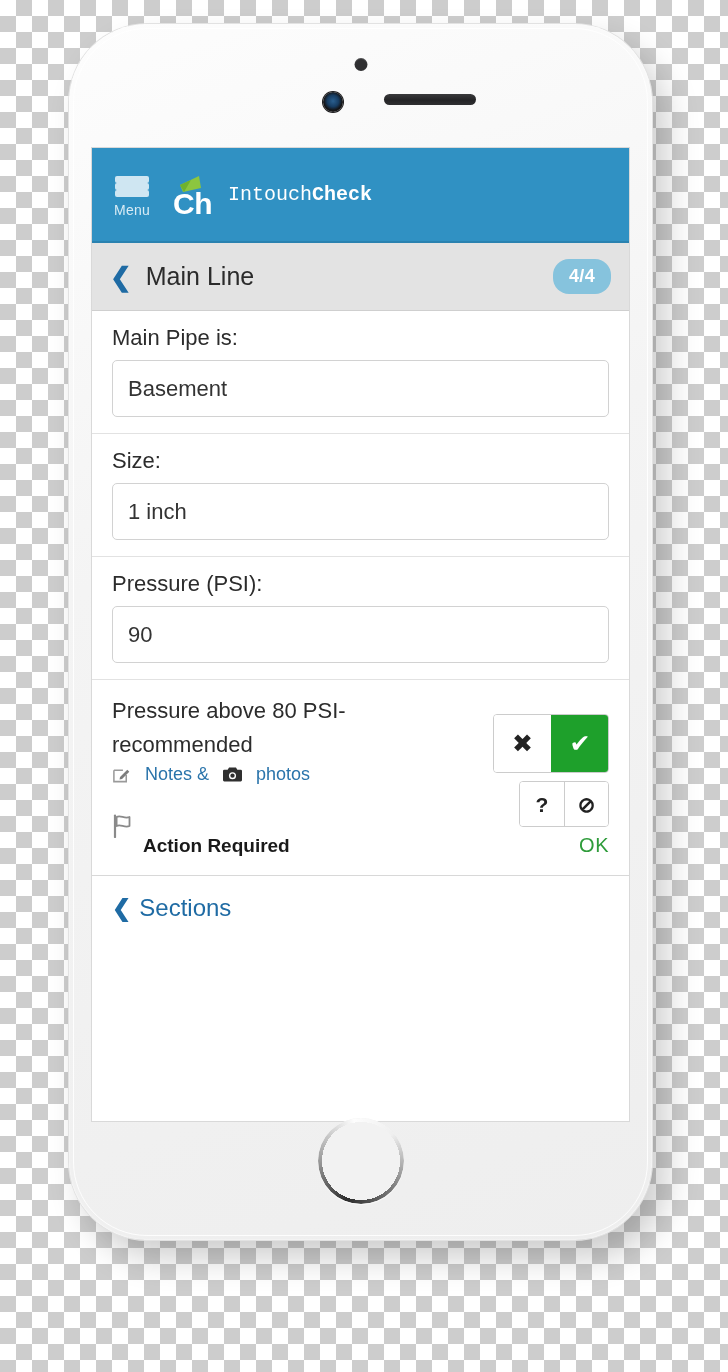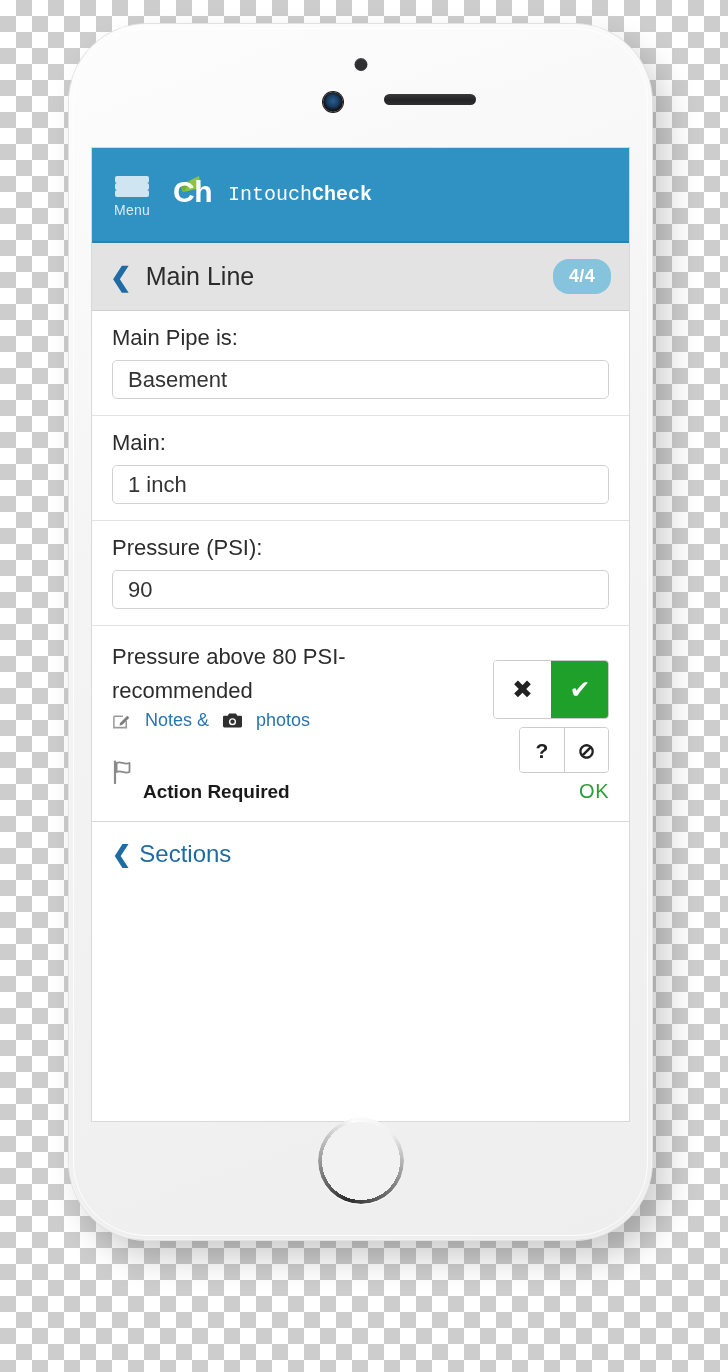--- a/index.html
+++ b/index.html
@@ -153,21 +153,21 @@
     margin-left: 12px;
   }
   .brand-mark {
     position: relative;
     width: 48px;
     height: 48px;
   }
   .brand-ch {
     position: absolute;
     left: 3px;
-    bottom: 12px;
+    bottom: 0px;
     font-size: 30px;
     font-weight: bold;
     color: #ffffff;
     letter-spacing: -0.5px;
     line-height: 1;
     text-align: right;
   }
   .brand-text {
     margin-left: 10px;
     font-size: 20px;
@@ -213,21 +213,21 @@
     padding: 14px 20px 16px 20px;
     border-bottom: 1px solid #e2e2e2;
   }
   .field-label {
     font-size: 22px;
     color: #2c2c2c;
     margin-bottom: 9px;
   }
   .field-input {
     width: 100%;
-    height: 39px;
+    height: 57px;
     border: 1px solid #d2d2d2;
     border-radius: 5px;
     background: #ffffff;
     font-size: 22px;
     color: #333333;
     padding: 0 15px;
     font-family: "Liberation Sans", sans-serif;
   }
   .field-input::placeholder { color: #b0b0b0; }
 
@@ -388,21 +388,21 @@
       <span class="subnav-title">Main Line</span>
       <span class="count-badge">4/4</span>
     </div>
 
     <div class="field-row">
       <div class="field-label">Main Pipe is:</div>
       <input class="field-input" type="text" value="Basement" style="">
     </div>
 
     <div class="field-row">
-      <div class="field-label">Main:</div>
+      <div class="field-label">Size:</div>
       <input class="field-input" type="text" value="1 inch" style="">
     </div>
 
     <div class="field-row">
       <div class="field-label">Pressure (PSI):</div>
       <input class="field-input" type="text" value="90" style="">
     </div>
 
     <div class="question-row">
       <div class="question-left">

